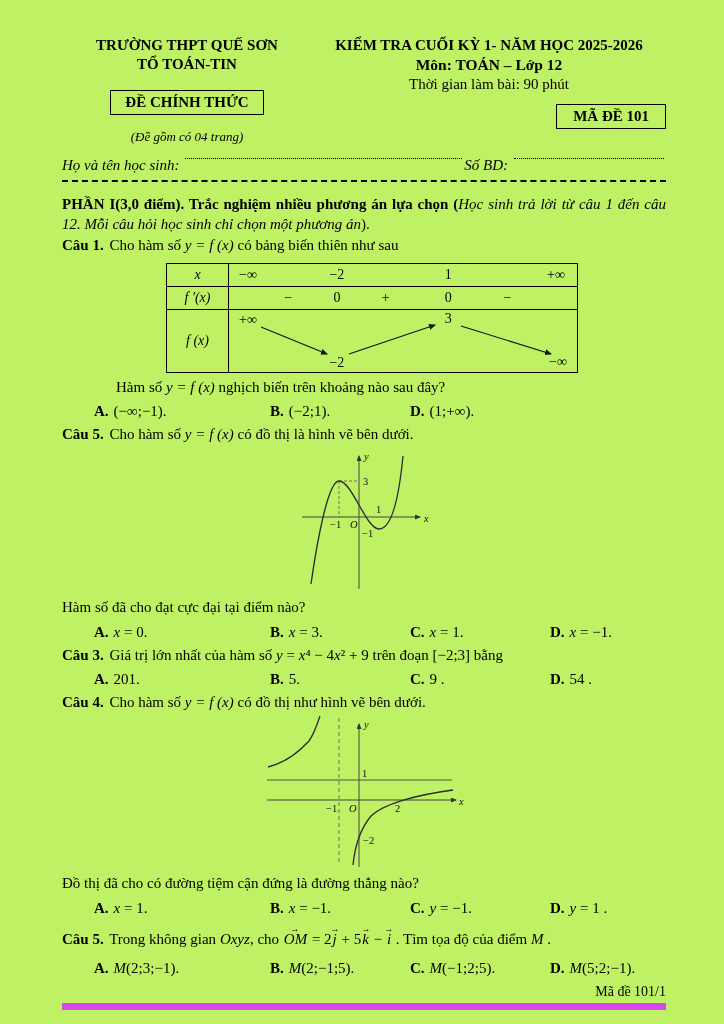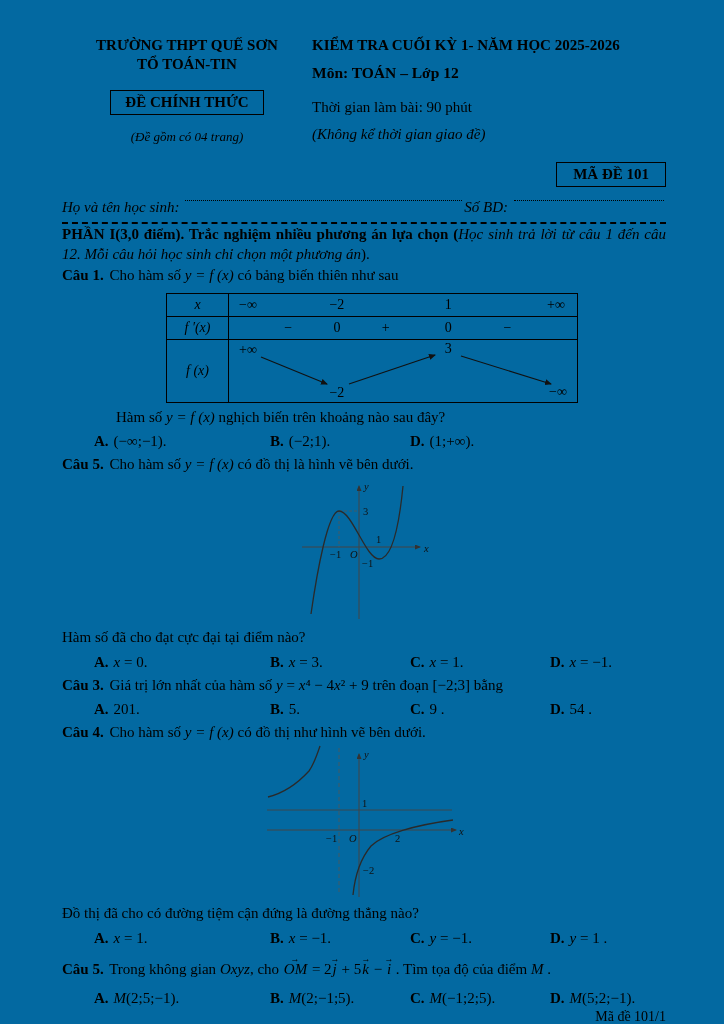--- a/index.html
+++ b/index.html
@@ -2,43 +2,43 @@
 <html><head>
 <meta charset="utf-8">
 <style>
   * { margin:0; padding:0; box-sizing:border-box; }
   html,body { background:#fff; }
   body {
     width:724px; height:1024px;
     font-family:"Liberation Serif", serif;
     font-size:15px; color:#000;
   }
-  .page { width:724px; height:1024px; padding:36px 58px 14px 62px; overflow:hidden; display:flex; flex-direction:column; background:#0369a1; }
+  .page { width:724px; height:1024px; padding:36px 58px 14px 62px; overflow:hidden; display:flex; flex-direction:column; background:#bef264; }
 
   
   .header { display:flex; }
   .header-left { width:250px; text-align:center; }
-  .header-right { flex:1; display:flex; flex-direction:column; align-items:flex-start; text-align:center;gap:8px; }
+  .header-right { flex:1; display:flex; flex-direction:column; align-items:center; text-align:center; }
   .school,.dept { font-weight:bold; font-size:15px; line-height:1.25; }
   .official-box { display:inline-block; border:1.4px solid #000; padding:3px 14px; font-weight:bold; margin-top:16px; }
   .pages-note { font-style:italic; margin-top:14px; font-size:13px; }
   .exam-title { font-weight:bold; font-size:15px; line-height:1.25; }
   .subject-line { font-weight:bold; font-size:15.5px; line-height:1.25; }
-  .time-line { margin-top:8px; line-height:1.25; }
+  .time-line { margin-top:1px; line-height:1.25; }
   .time-note { font-style:italic; line-height:1.25; }
   .code-box { align-self:flex-end; border:1.4px solid #000; padding:3px 16px; font-weight:bold; margin-top:10px; }
 
   
   .student-line { display:flex; align-items:flex-start; font-style:italic; margin-top:12px; }
   .leader { flex:1; border-bottom:1.2px dotted #000; margin:0 2px 3px 6px; height:2px; }
   .leader-short { flex:none; width:150px; }
   .dash-sep { border-top:2.4px dashed #000; margin-top:6px; }
 
   
-  .part1 { margin-top:0; line-height:1.35; text-align:justify; }
+  .part1 { margin-top:12px; line-height:1.35; text-align:justify; }
   .q-line { line-height:1.5; }
   .q-label { font-weight:bold; margin-right:2px; }
   .q-prompt { line-height:1.45; margin-top:2px; }
   .q-prompt.indent { margin-left:54px; }
   .options { display:grid; grid-template-columns:176px 140px 140px auto; padding-left:32px; margin-top:2px; line-height:1.5; }
   .opt-label { font-weight:bold; margin-right:5px; }
 
   .seg-t {}
   .seg-n {}
   .seg-m { font-style:italic; }
@@ -89,21 +89,20 @@
     <div class="header-left">
       <div class="school">TRƯỜNG THPT QUẾ SƠN</div>
       <div class="dept">TỔ TOÁN-TIN</div>
       <div><span class="official-box">ĐỀ CHÍNH THỨC</span></div>
       <div class="pages-note">(Đề gồm có 04 trang)</div>
     </div>
     <div class="header-right">
       <div class="exam-title">KIỂM TRA CUỐI KỲ 1- NĂM HỌC 2025-2026</div>
       <div class="subject-line">Môn: TOÁN – Lớp 12</div>
       <div class="time-line">Thời gian làm bài: 90 phút</div>
-      <div class="time-note">(Không kể thời gian giao đề)</div>
       <span class="code-box">MÃ ĐỀ 101</span>
     </div>
   </div>
 
   <div class="student-line">
     <span>Họ và tên học sinh:</span>
     <span class="leader"></span>
     <span>Số BD:</span>
     <span class="leader leader-short"></span>
   </div>
@@ -238,21 +237,21 @@
       <span><span class="opt-label">C.</span><span><span class="seg-m">y</span><span class="seg-n"> = −1.</span></span></span>
       <span><span class="opt-label">D.</span><span><span class="seg-m">y</span><span class="seg-n"> = 1 .</span></span></span>
     </div>
   </div>
 
   <div class="question">
     <p class="q-line" style="margin-top:9px;">
       <span class="q-label">Câu 5.</span><span><span class="seg-t"> Trong không gian </span><span class="seg-m">Oxyz</span><span class="seg-t">, cho </span><span class="seg-v">OM</span><span class="seg-n"> = 2</span><span class="seg-v">j</span><span class="seg-n"> + 5</span><span class="seg-v">k</span><span class="seg-n"> − </span><span class="seg-v">i</span><span class="seg-t"> . Tìm tọa độ của điểm </span><span class="seg-m">M</span><span class="seg-t"> .</span></span>
     </p>
     <div class="options" style="margin-top:6px;">
-      <span><span class="opt-label">A.</span><span><span class="seg-m">M</span><span class="seg-n">(2;5;−1).</span></span></span>
+      <span><span class="opt-label">A.</span><span><span class="seg-m">M</span><span class="seg-n">(2;3;−1).</span></span></span>
       <span><span class="opt-label">B.</span><span><span class="seg-m">M</span><span class="seg-n">(2;−1;5).</span></span></span>
       <span><span class="opt-label">C.</span><span><span class="seg-m">M</span><span class="seg-n">(−1;2;5).</span></span></span>
       <span><span class="opt-label">D.</span><span><span class="seg-m">M</span><span class="seg-n">(5;2;−1).</span></span></span>
     </div>
   </div>
 
   <div class="footer">
     <span>Mã đề  101/1</span>
   </div>
 

